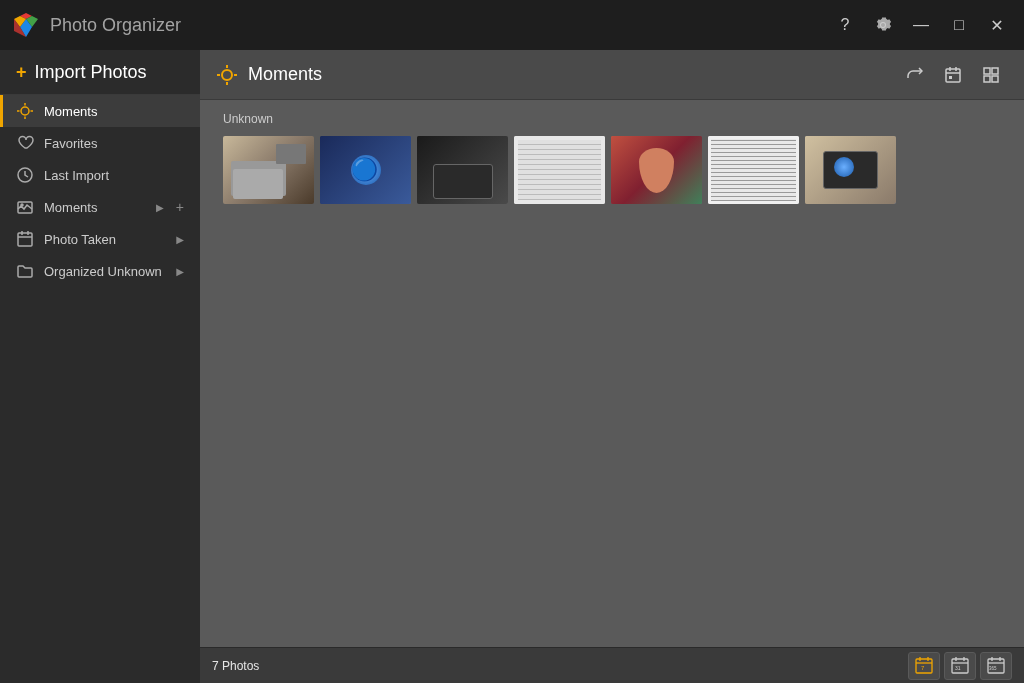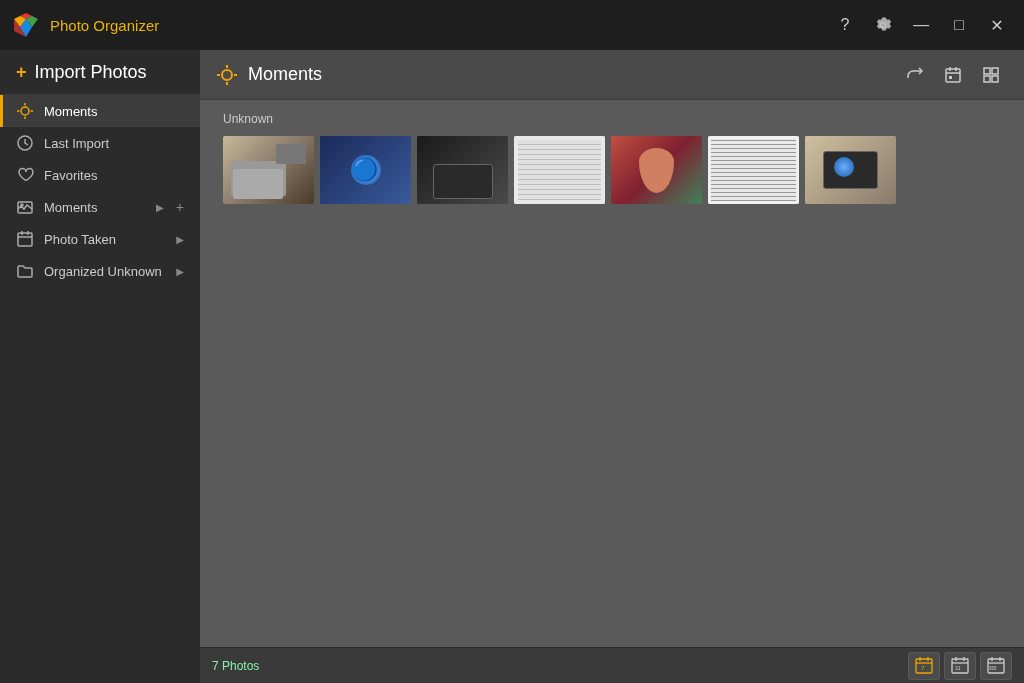--- a/index.html
+++ b/index.html
@@ -23,22 +23,22 @@
       padding: 0 12px;
       flex-shrink: 0;
     }
     .app-logo {
       width: 28px;
       height: 28px;
       margin-right: 10px;
       flex-shrink: 0;
     }
     .app-title-text {
-      font-size: 15px;
-      color: #eab308;
+      font-size: 18px;
+      color: #a3a3a3;
       font-weight: 400;
       flex: 1;
     }
     .title-bar-controls {
       display: flex;
       align-items: center;
       gap: 8px;
     }
     .title-bar-icon {
       width: 30px;
@@ -249,21 +249,21 @@
       background: #3a3a3a;
       height: 36px;
       display: flex;
       align-items: center;
       padding: 0 12px;
       flex-shrink: 0;
       border-top: 1px solid #2a2a2a;
     }
     .photo-count {
       font-size: 12px;
-      color: #86efac;
+      color: #e5e5e5;
       flex: 1;
     }
     .status-bar-actions {
       display: flex;
       gap: 4px;
     }
     .status-action-btn {
       width: 32px;
       height: 28px;
       display: flex;
@@ -330,34 +330,34 @@
           <line x1="1" y1="9" x2="3.5" y2="9" stroke="#f0a500" stroke-width="1.5"></line>
           <line x1="14.5" y1="9" x2="17" y2="9" stroke="#f0a500" stroke-width="1.5"></line>
         </svg>
       </span>
       <span class="item-label">Moments</span>
     </div>
 
     <div class="sidebar-item">
       <span class="item-icon">
         <svg width="18" height="18" viewBox="0 0 18 18" fill="none" stroke="#aaa" stroke-width="1.5">
+          <path d="M9 14s-6-4.35-6-8a3.5 3.5 0 017 0 3.5 3.5 0 017 0c0 3.65-6 8-6 8z"></path>
+        </svg>
+      </span>
+      <span class="item-label">Favorites</span>
+    </div>
+
+    <div class="sidebar-item">
+      <span class="item-icon">
+        <svg width="18" height="18" viewBox="0 0 18 18" fill="none" stroke="#aaa" stroke-width="1.5">
           <circle cx="9" cy="9" r="7"></circle>
           <polyline points="9,5 9,9 12,11"></polyline>
         </svg>
       </span>
       <span class="item-label">Last Import</span>
-    </div>
-
-    <div class="sidebar-item">
-      <span class="item-icon">
-        <svg width="18" height="18" viewBox="0 0 18 18" fill="none" stroke="#aaa" stroke-width="1.5">
-          <path d="M9 14s-6-4.35-6-8a3.5 3.5 0 017 0 3.5 3.5 0 017 0c0 3.65-6 8-6 8z"></path>
-        </svg>
-      </span>
-      <span class="item-label">Favorites</span>
     </div>
 
     <div class="sidebar-item">
       <span class="item-icon">
         <svg width="18" height="18" viewBox="0 0 18 18" fill="none" stroke="#aaa" stroke-width="1.5">
           <rect x="2" y="4" width="14" height="11" rx="1"></rect>
           <polyline points="2,11 5,8 8,11 11,7 16,11"></polyline>
           <circle cx="6" cy="7" r="1" fill="#aaa"></circle>
         </svg>
       </span>

